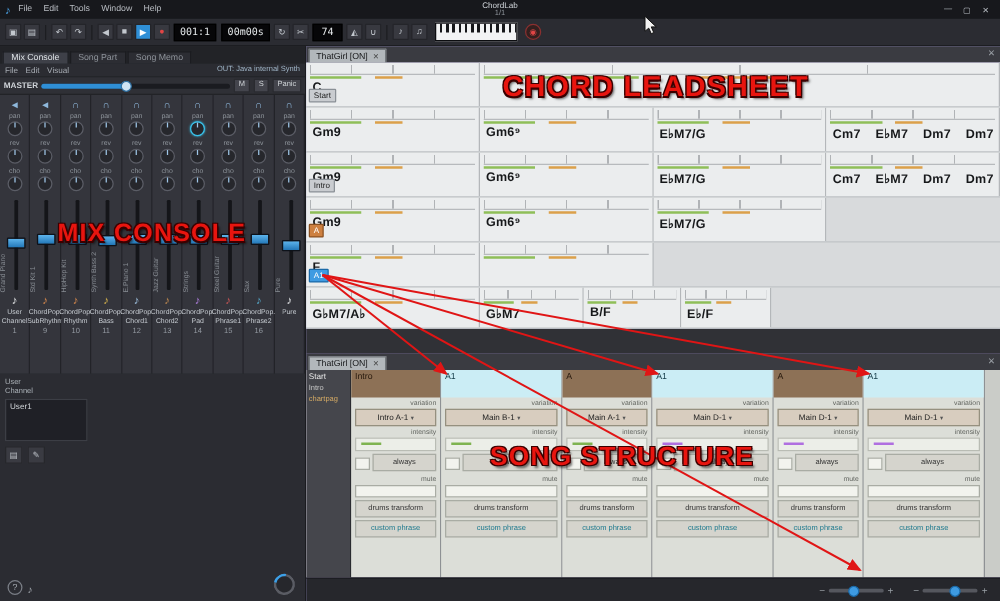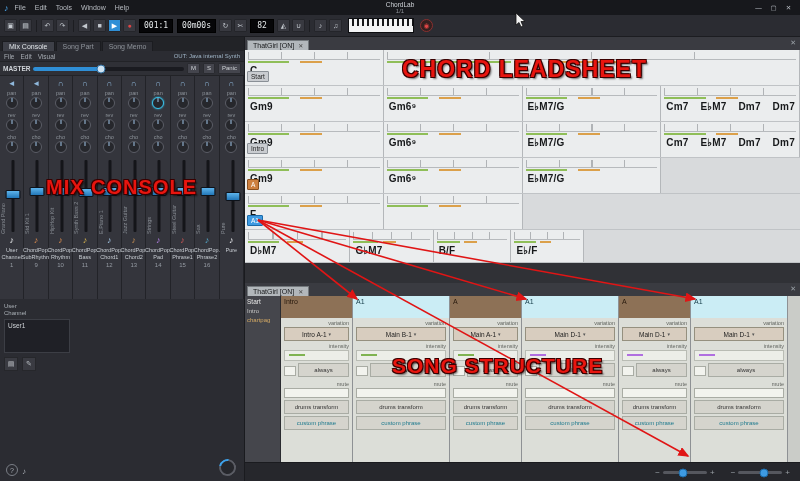--- a/index.html
+++ b/index.html
@@ -169,21 +169,21 @@
     <span class="tbtn">↷</span>
     <span class="tsep"></span>
     <span class="tbtn">◀</span>
     <span class="tbtn">■</span>
     <span class="tbtn play-active">▶</span>
     <span class="tbtn rec">●</span>
     <span class="lcd">001:1</span>
     <span class="lcd">00m00s</span>
     <span class="tbtn">↻</span>
     <span class="tbtn">✂</span>
-    <span class="lcd tempo">82</span>
+    <span class="lcd tempo">74</span>
     <span class="tbtn">◭</span>
     <span class="tbtn">∪</span>
     <span class="tsep"></span>
     <span class="tbtn">♪</span>
     <span class="tbtn">♫</span>
     <span class="piano">
         <span class="piano-black"></span>
       </span>
     <span class="tbtn round-red">◉</span>
   </div>
@@ -547,23 +547,23 @@
                 <div class="ls-ruler"></div>
                 <div class="ls-chords">F</div>
               </div>
               <div class="ls-cell" style="width: 25%;">
                 <div class="ls-ruler"></div>
                 <div class="ls-chords"></div>
               </div>
               <div class="ls-badge b-blue">A1</div>
             </div>
             <div class="ls-row" style="height: 33px;">
-              <div class="ls-cell" style="width: 19%;">
-                <div class="ls-ruler"></div>
-                <div class="ls-chords">D♭M7</div>
+              <div class="ls-cell" style="width: 25%;">
+                <div class="ls-ruler"></div>
+                <div class="ls-chords">G♭M7/A♭</div>
               </div>
               <div class="ls-cell" style="width: 15%;">
                 <div class="ls-ruler"></div>
                 <div class="ls-chords">G♭M7</div>
               </div>
               <div class="ls-cell" style="width: 14%;">
                 <div class="ls-ruler"></div>
                 <div class="ls-chords">B/F</div>
               </div>
               <div class="ls-cell" style="width: 13%;">

